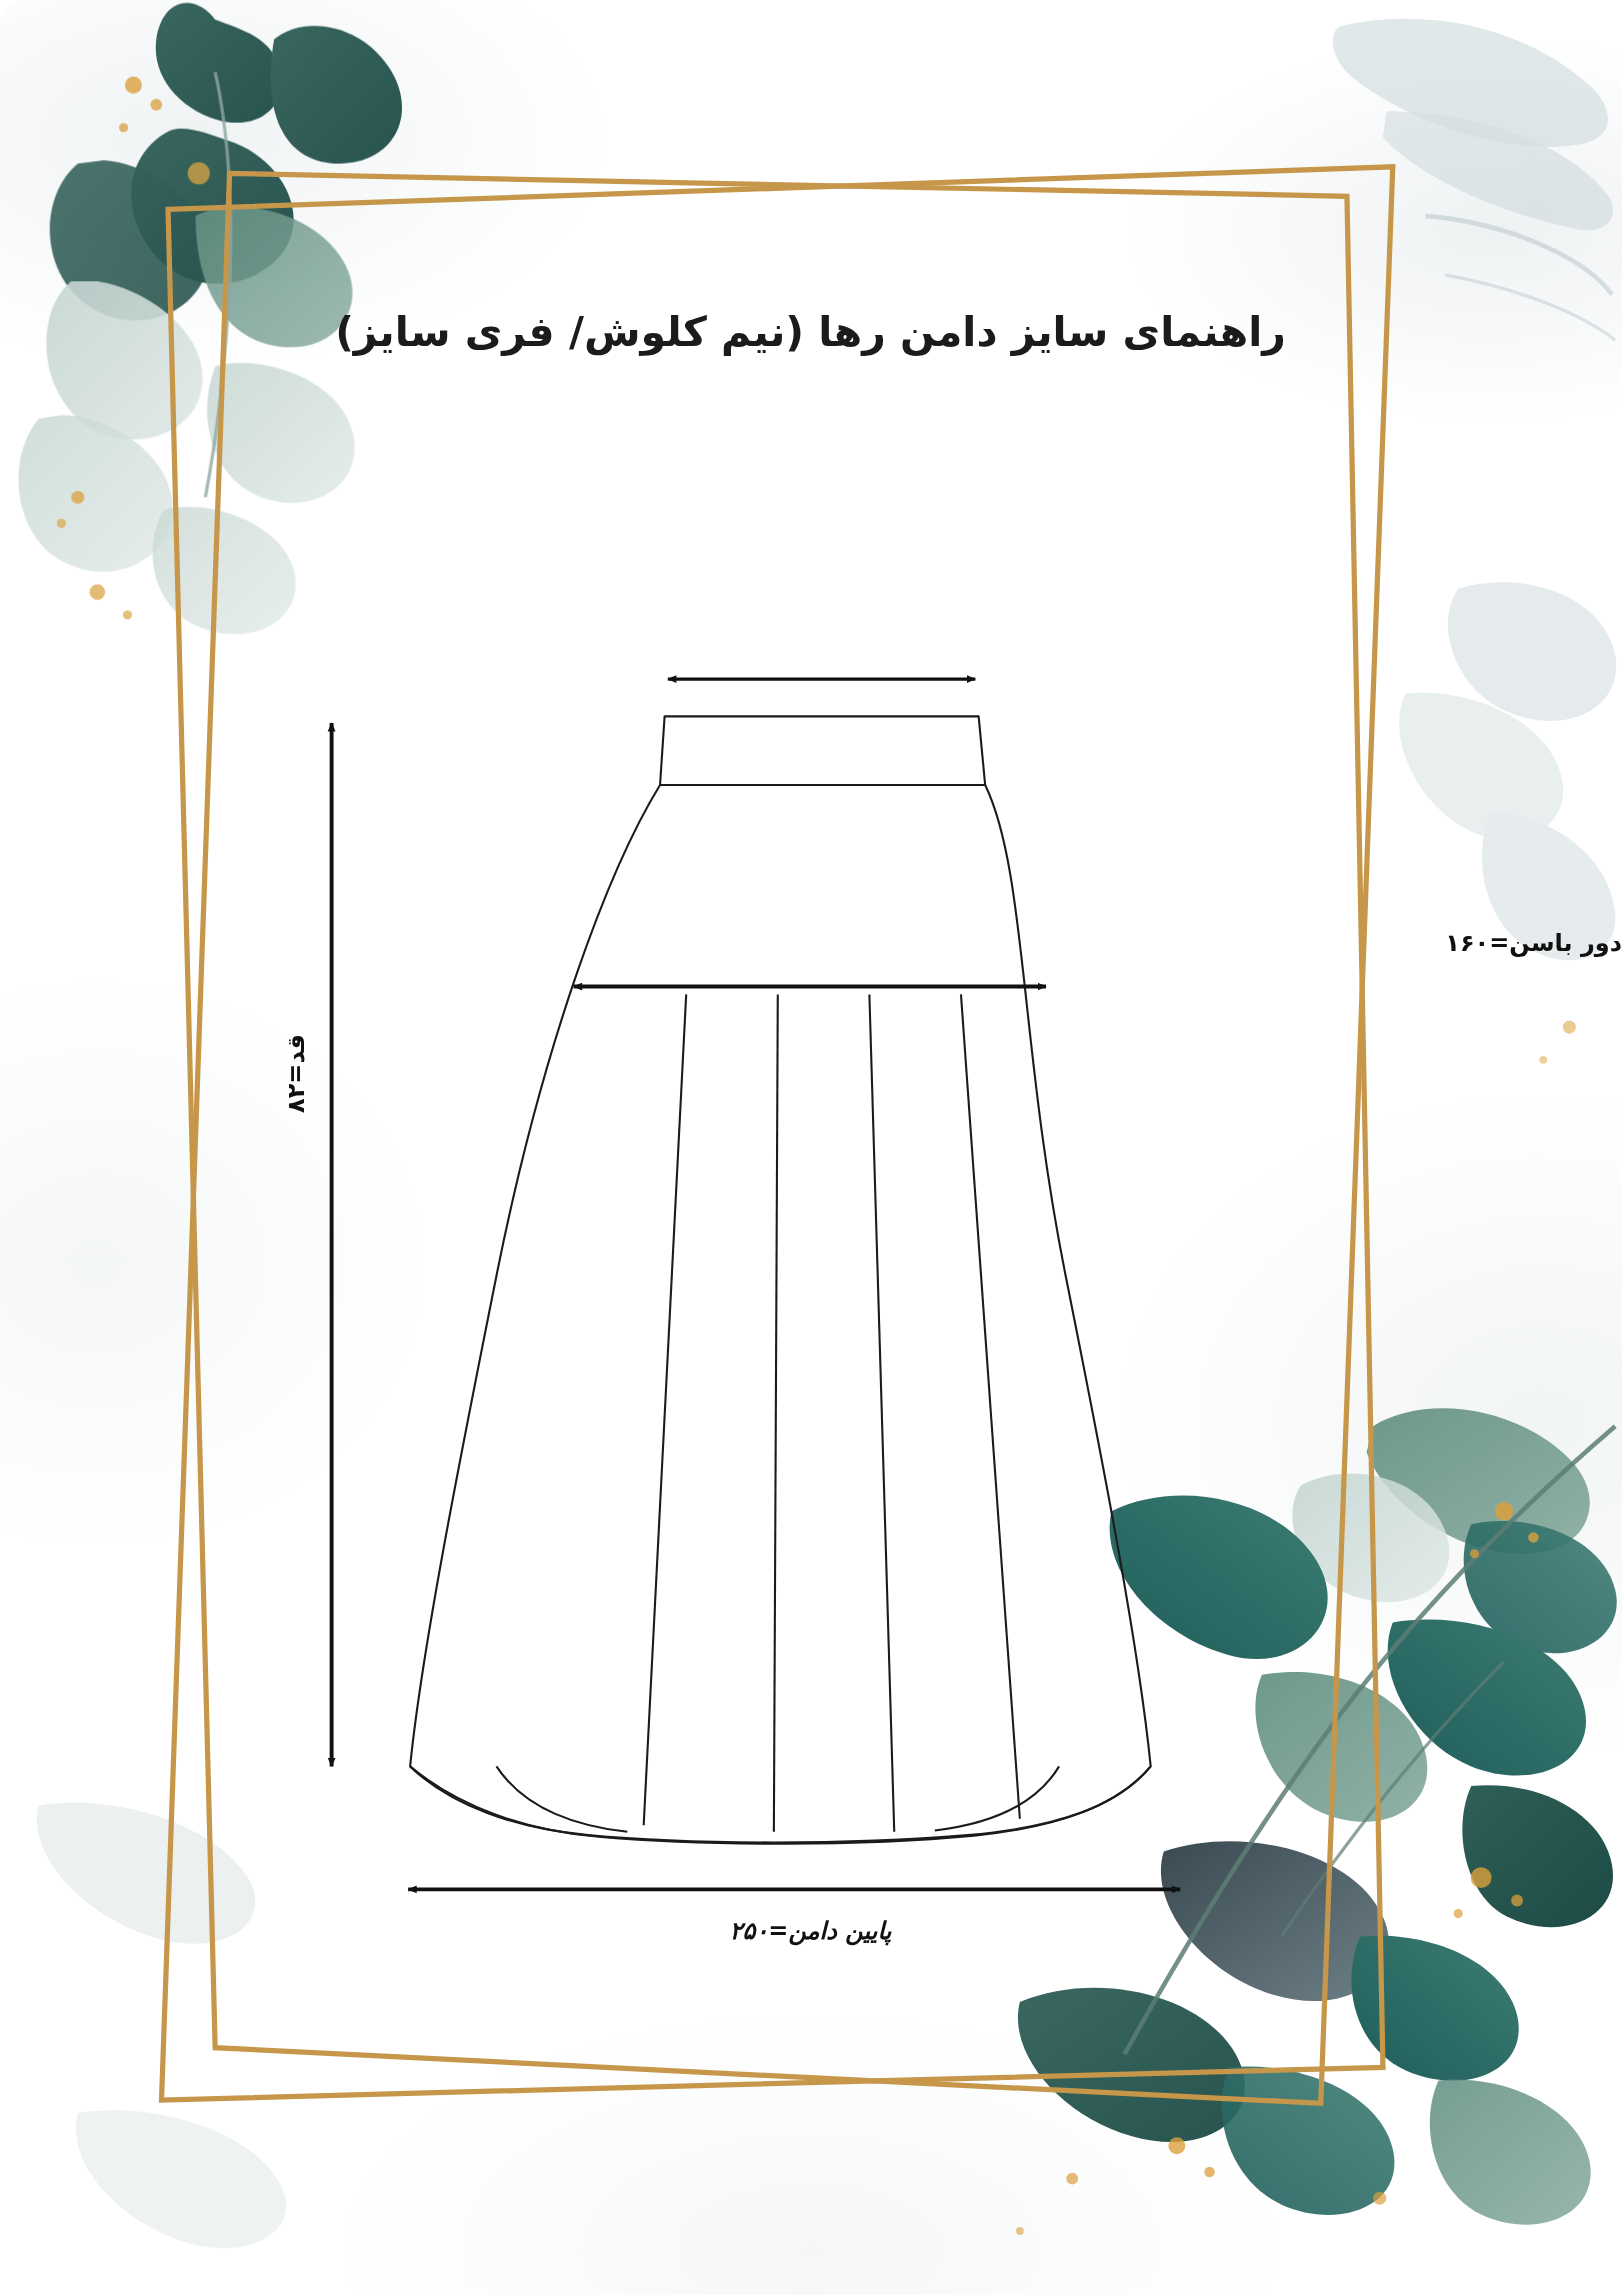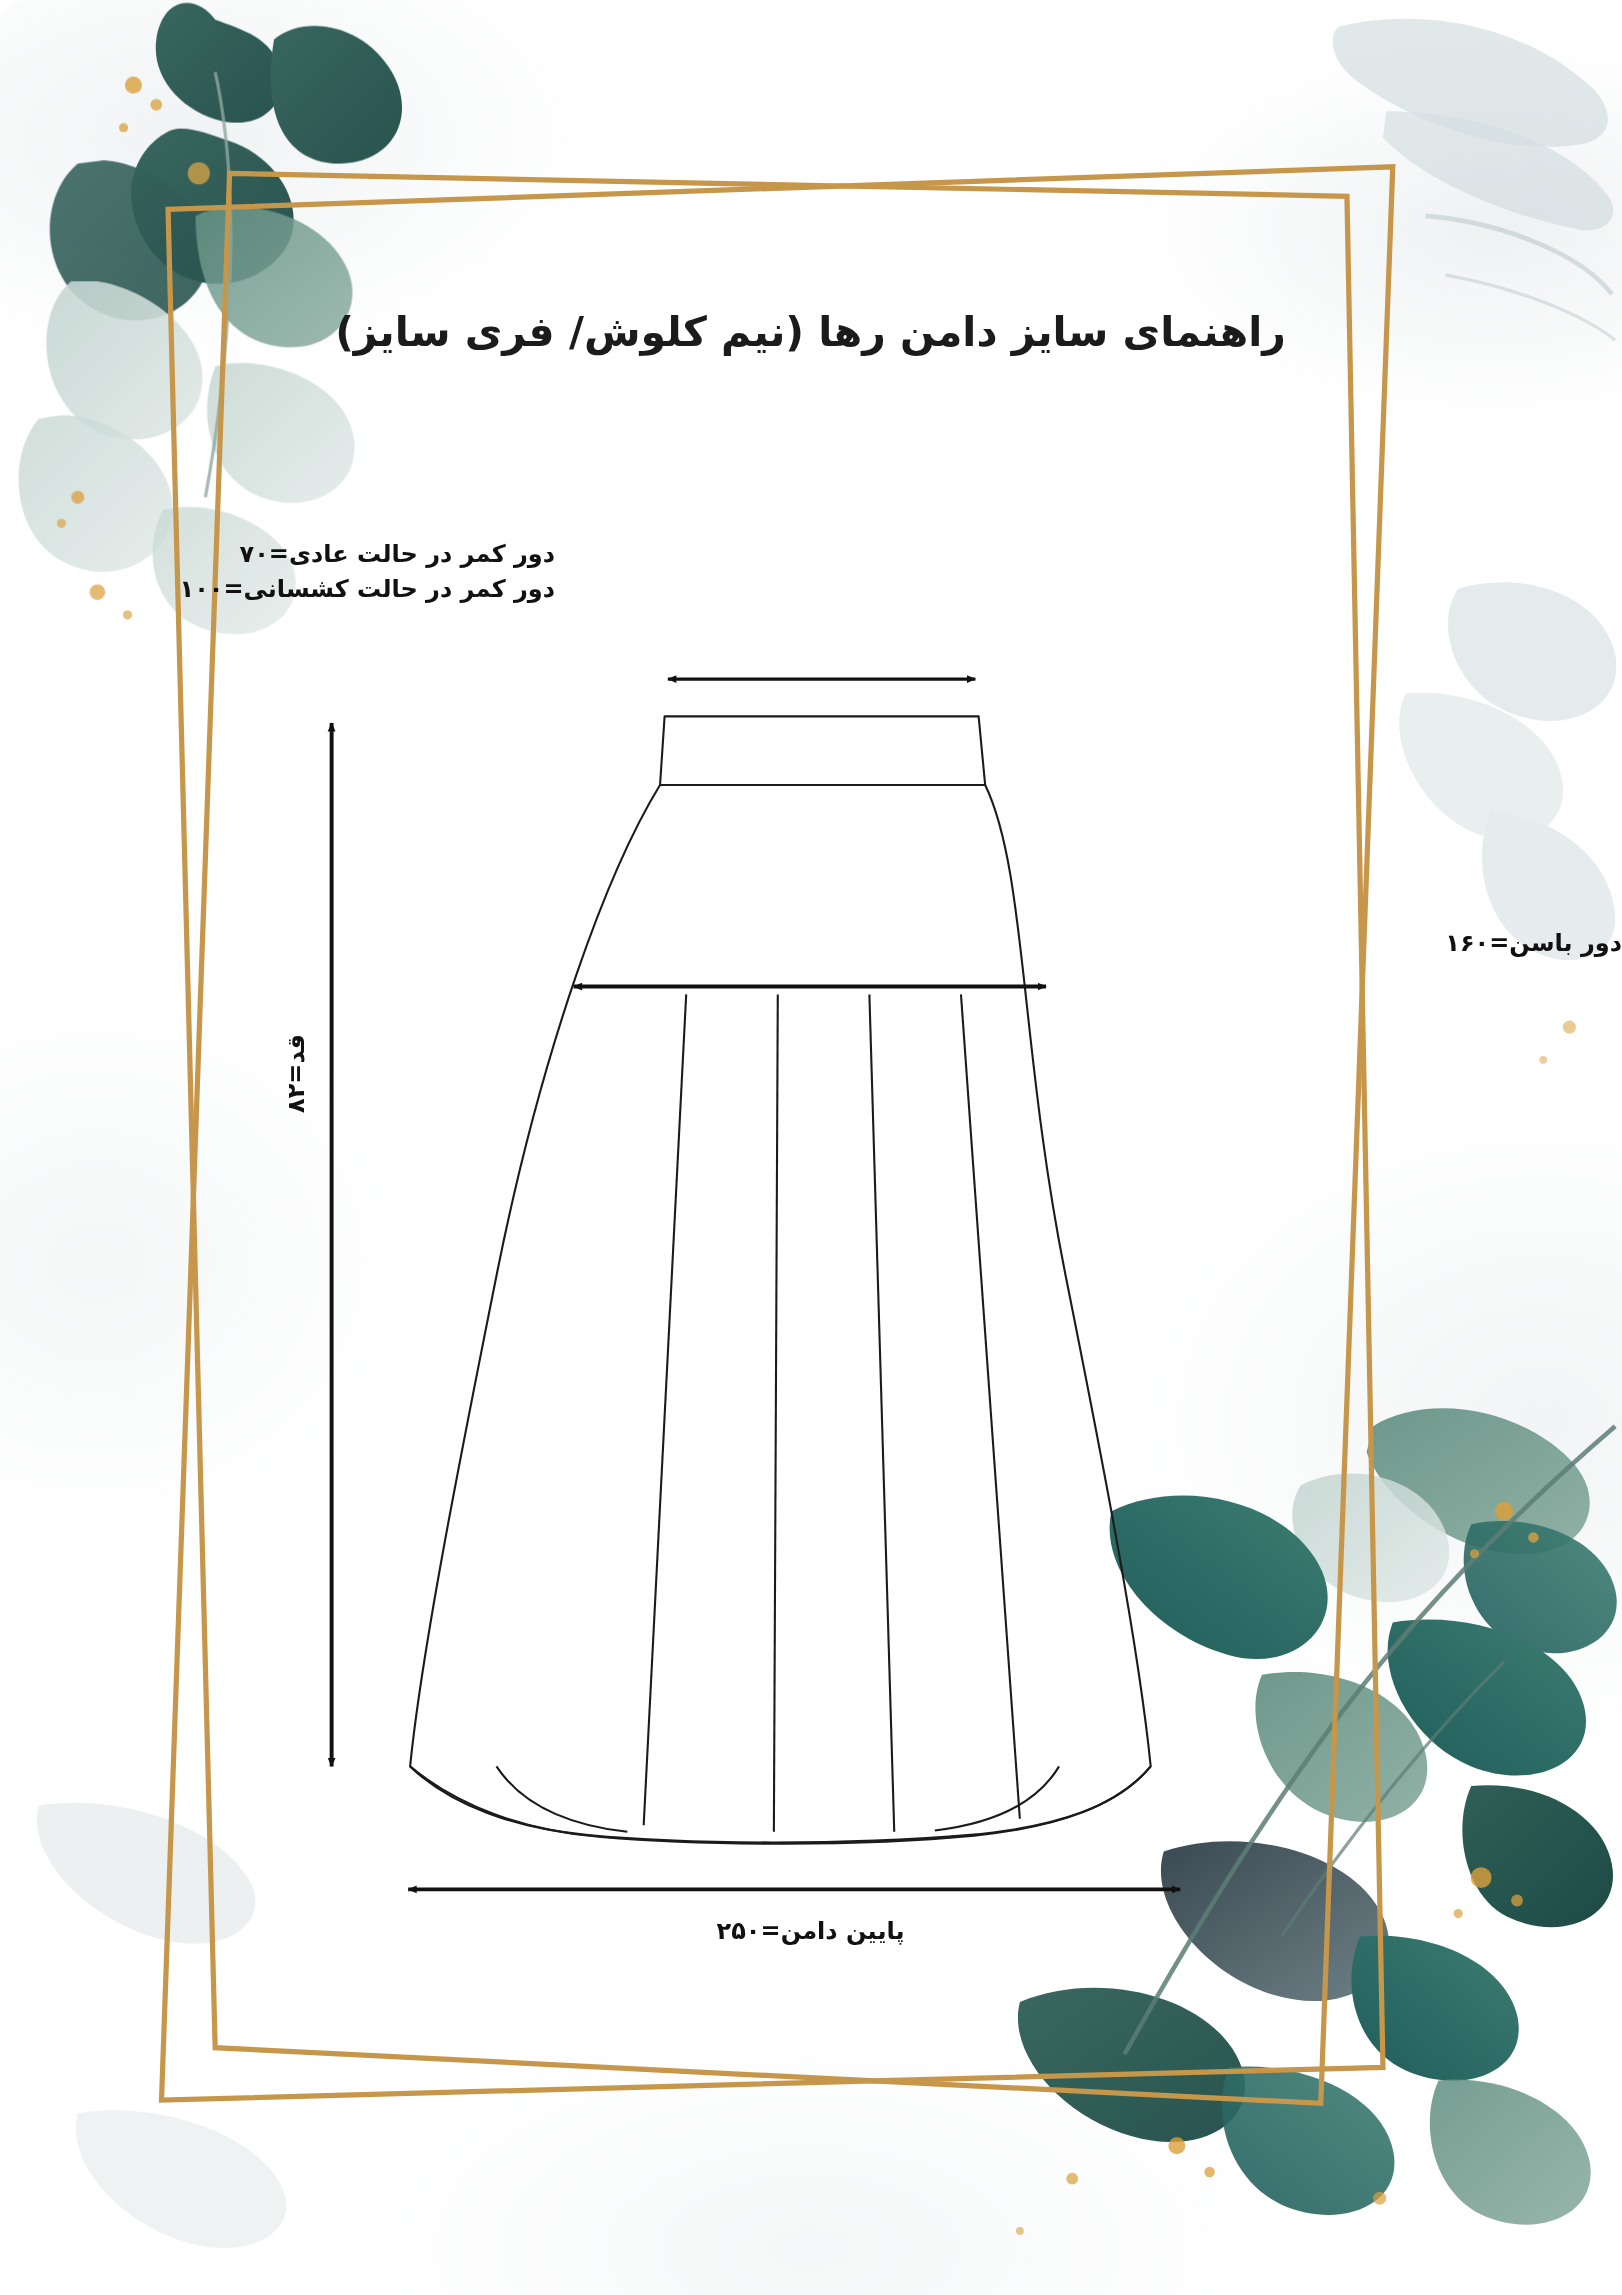--- a/index.html
+++ b/index.html
@@ -75,20 +75,21 @@
     line-height: 1.45;
   }
   .label-hip {
     top: 929px;
     left: 0; width: 1623px;
   }
   .label-hem {
     top: 1917px;
     left: 0; width: 1623px;
     text-align: center;
+    font-style: italic;
   }
   .label-height {
     top: 1178px;
     left: 283px;
     transform-origin: 0 0;
     transform: rotate(-90deg);
     width: 209px;
     text-align: center;
   }
 </style>
@@ -245,24 +246,20 @@
 
     <line x1="1022" y1="1038" x2="1492" y2="1038" stroke="#111" stroke-width="5" marker-start="url(#arrowStart)" marker-end="url(#arrowEnd)"></line>
 
     <line x1="878" y1="1508" x2="1600" y2="1508" stroke="#111" stroke-width="6" marker-start="url(#arrowStart)" marker-end="url(#arrowEnd)"></line>
 
     <line x1="625" y1="2888" x2="1805" y2="2888" stroke="#111" stroke-width="6" marker-start="url(#arrowStart)" marker-end="url(#arrowEnd)"></line>
 
     <line x1="508" y1="1105" x2="508" y2="2700" stroke="#111" stroke-width="6" marker-start="url(#arrowStart)" marker-end="url(#arrowEnd)"></line>
   </svg>
 
-  <div class="dim-label label-waist">
-    <div>دور کمر در حالت عادی=۷۰</div>
-    <div>دور کمر در حالت کشسانی=۱۰۰</div>
-  </div>
 
   <div class="dim-label label-hip">دور باسن=۱۶۰</div>
 
   <div class="dim-label label-height">قد=۸۲</div>
 
   <div class="dim-label label-hem">پایین دامن=۲۵۰</div>
 
 </div>
 
 

